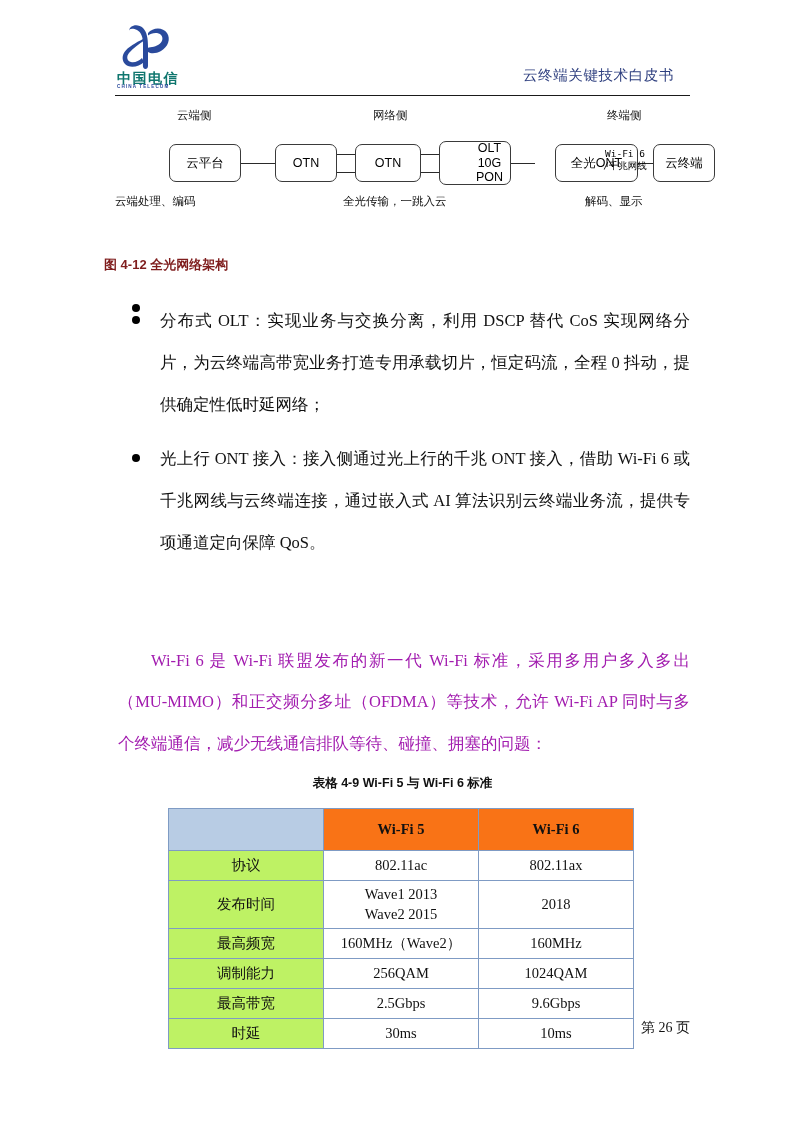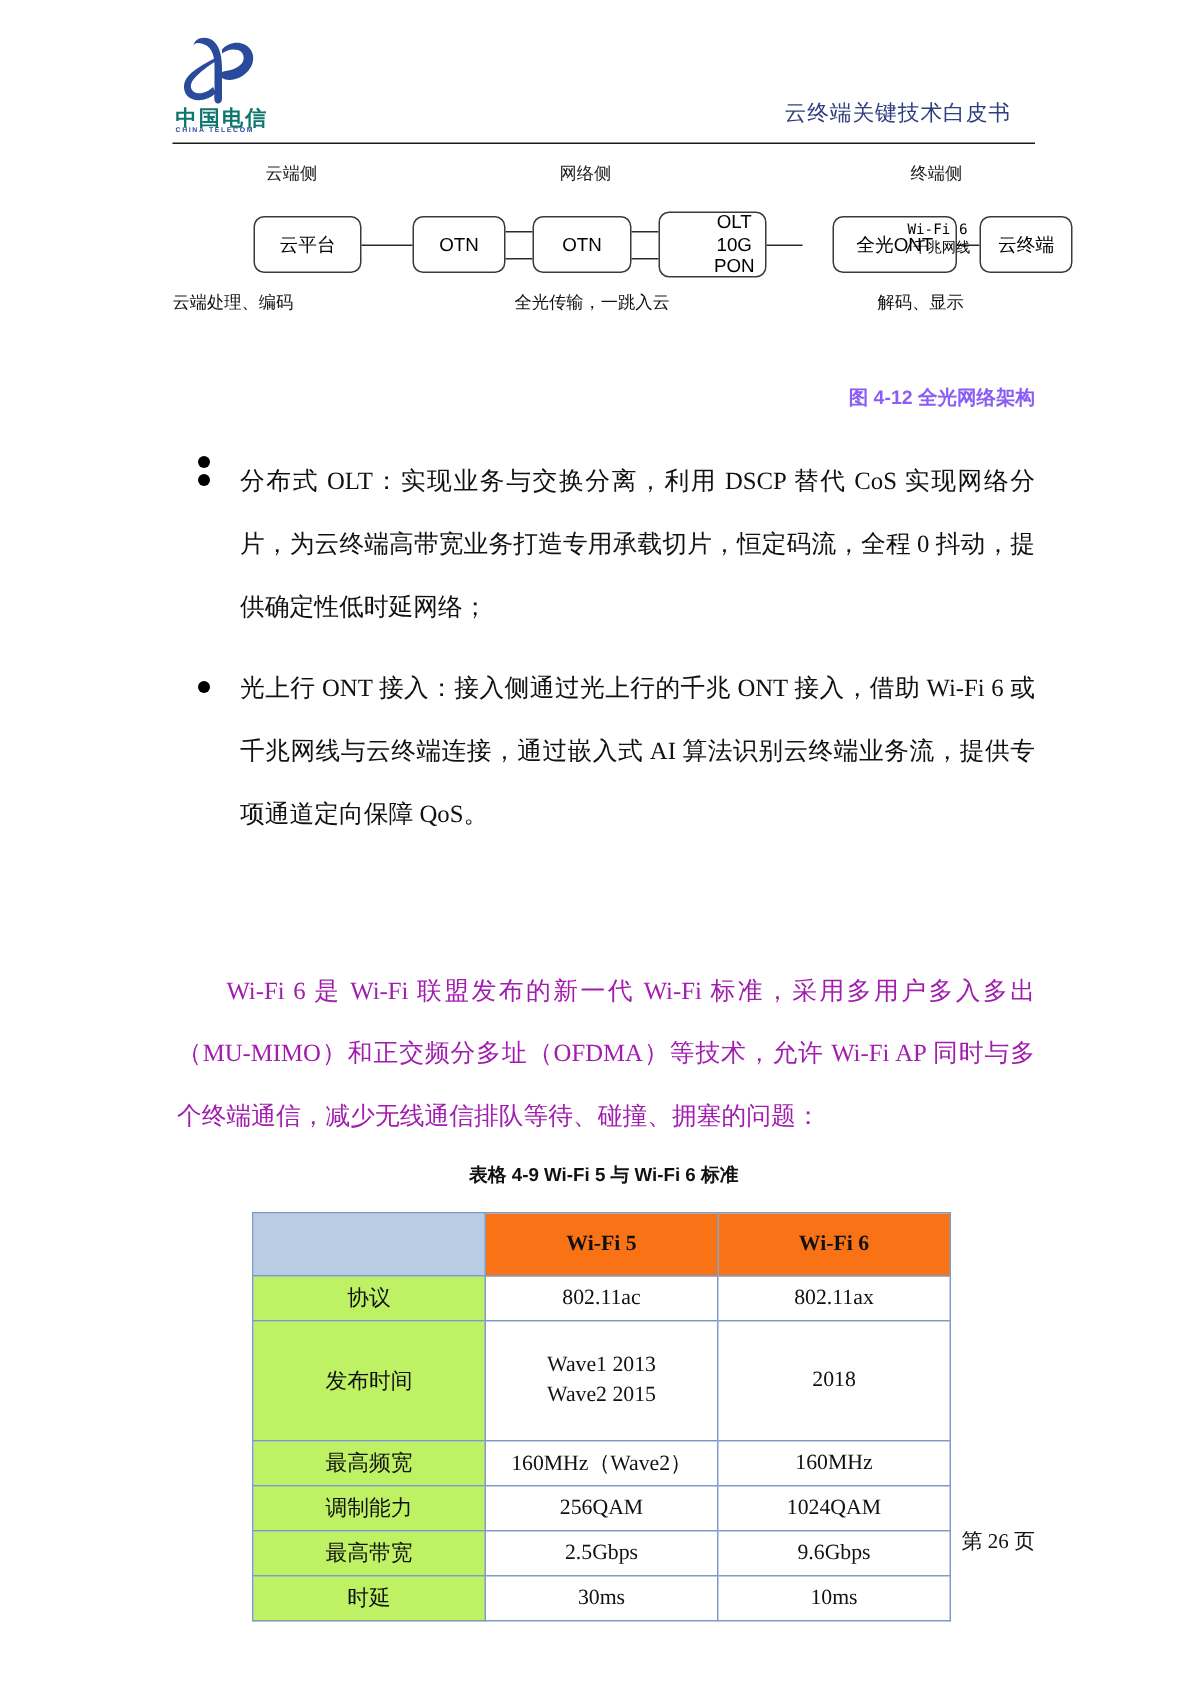--- a/index.html
+++ b/index.html
@@ -130,28 +130,28 @@
     font-family: "DejaVu Sans Mono", monospace;
     font-size: 9.5px;
     line-height: 1.25;
     color: #000;
     white-space: nowrap;
   }
 
   
   .fig-caption {
     position: absolute;
-    left: 115px;
+    left: 104px;
     top: 256px;
     width: 575px;
-    text-align: right;
+    text-align: left;
     font-family: "Liberation Sans", sans-serif;
     font-weight: bold;
     font-size: 13px;
-    color: #8b5cf6;
+    color: #7f1d1d;
   }
   .bullets {
     position: absolute;
     left: 118px;
     top: 288px;
     width: 572px;
   }
   .bullet {
     position: relative;
     padding-left: 42px;
@@ -224,21 +224,21 @@
     background: #f97316;
     font-weight: bold;
     font-size: 14.5px;
     padding: 12px 2px;
   }
   .spec-table .corner {
     background: #b8cce4;
   }
   .spec-table .multi {
     line-height: 1.35;
-    padding: 20px 2px;
+    padding: 4px 2px;
   }
 
   .page-number {
     position: absolute;
     right: 103px;
     top: 1019px;
     font-size: 14px;
     color: #111;
     font-family: "Liberation Serif", serif;
     white-space: nowrap;

